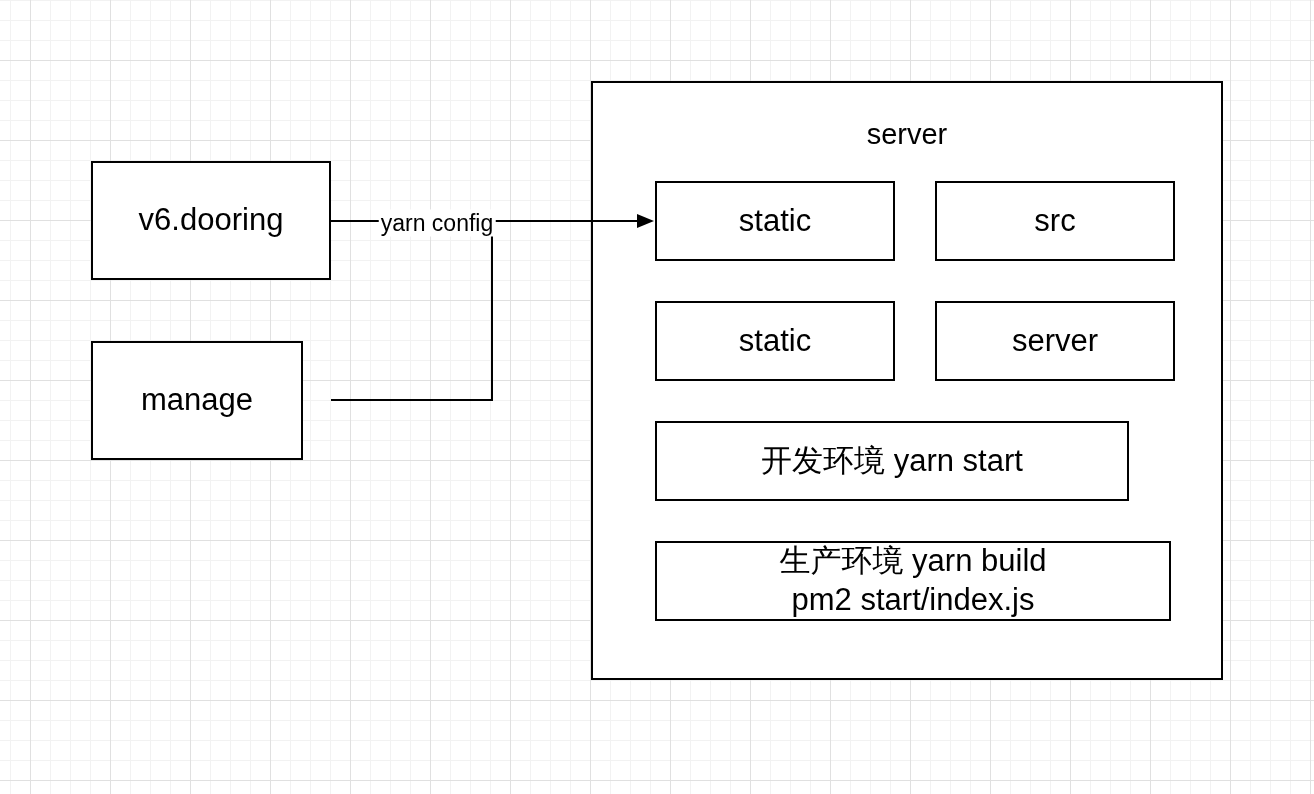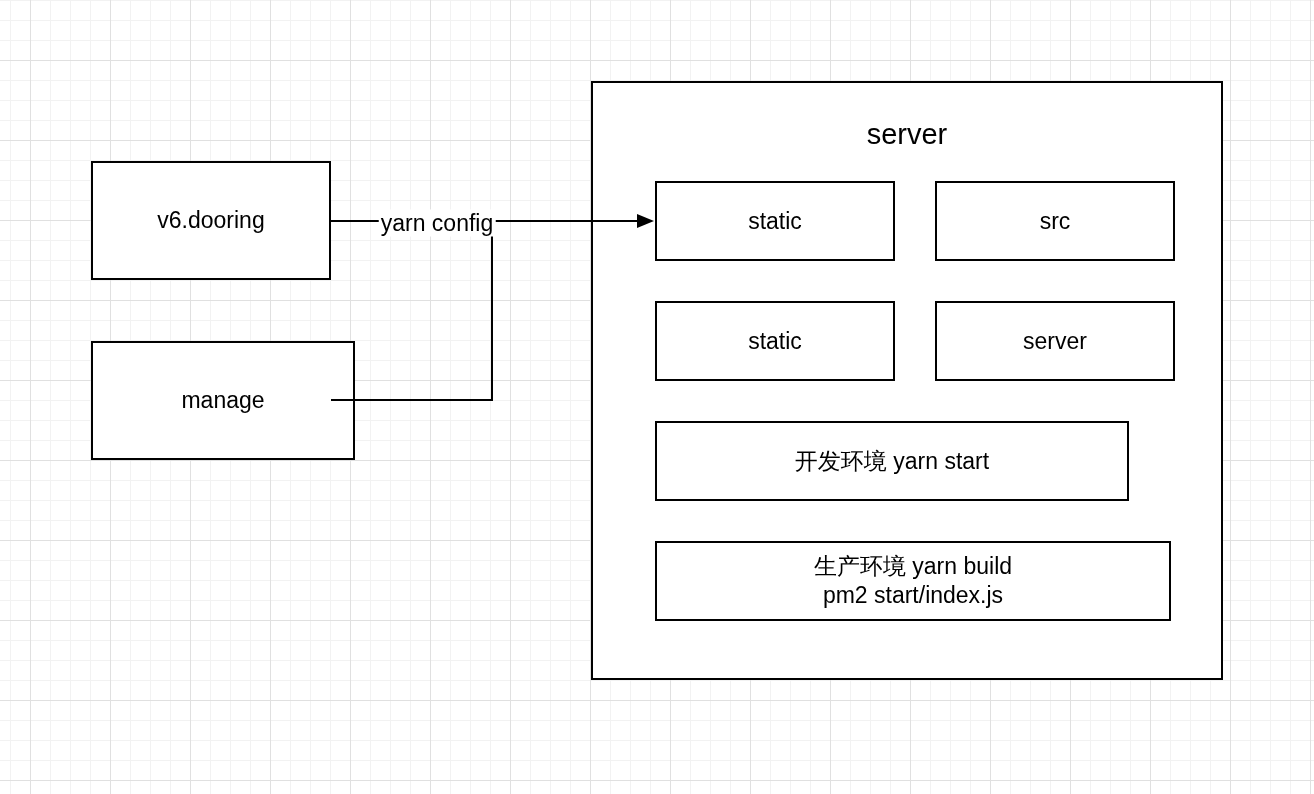--- a/index.html
+++ b/index.html
@@ -29,39 +29,39 @@
     background-position: 30px 0, 0 60px, 10px 0, 0 0;
   }
   .node {
     position: absolute;
     background: var(--background);
     border: 2px solid var(--stroke-color);
     display: flex;
     flex-direction: column;
     align-items: center;
     justify-content: center;
-    font-size: 23px;
+    font-size: 31px;
     line-height: 1.25;
     text-align: center;
     white-space: nowrap;
   }
   .container-node {
     position: absolute;
     background: var(--background);
     border: 2px solid var(--stroke-color);
   }
   .container-title {
     width: 100%;
     text-align: center;
     padding-top: 35px;
     font-size: 29px;
   }
   
   .n-v6dooring { left: 91px;  top: 161px; width: 240px; height: 119px; }
-  .n-manage    { left: 91px;  top: 341px; width: 264px; height: 119px; }
+  .n-manage    { left: 91px;  top: 341px; width: 212px; height: 119px; }
   .n-server    { left: 591px; top: 81px;  width: 632px; height: 599px; }
   .n-static    { left: 655px; top: 181px; width: 240px; height: 80px; }
   .n-src       { left: 935px; top: 181px; width: 240px; height: 80px; }
   .n-config    { left: 655px; top: 301px; width: 240px; height: 80px; }
   .n-public    { left: 935px; top: 301px; width: 240px; height: 80px; }
   .n-dev       { left: 655px; top: 421px; width: 474px; height: 80px; }
   .n-prod      { left: 655px; top: 541px; width: 516px; height: 80px; text-align: right; }
 
   .edges-layer {
     position: absolute;

